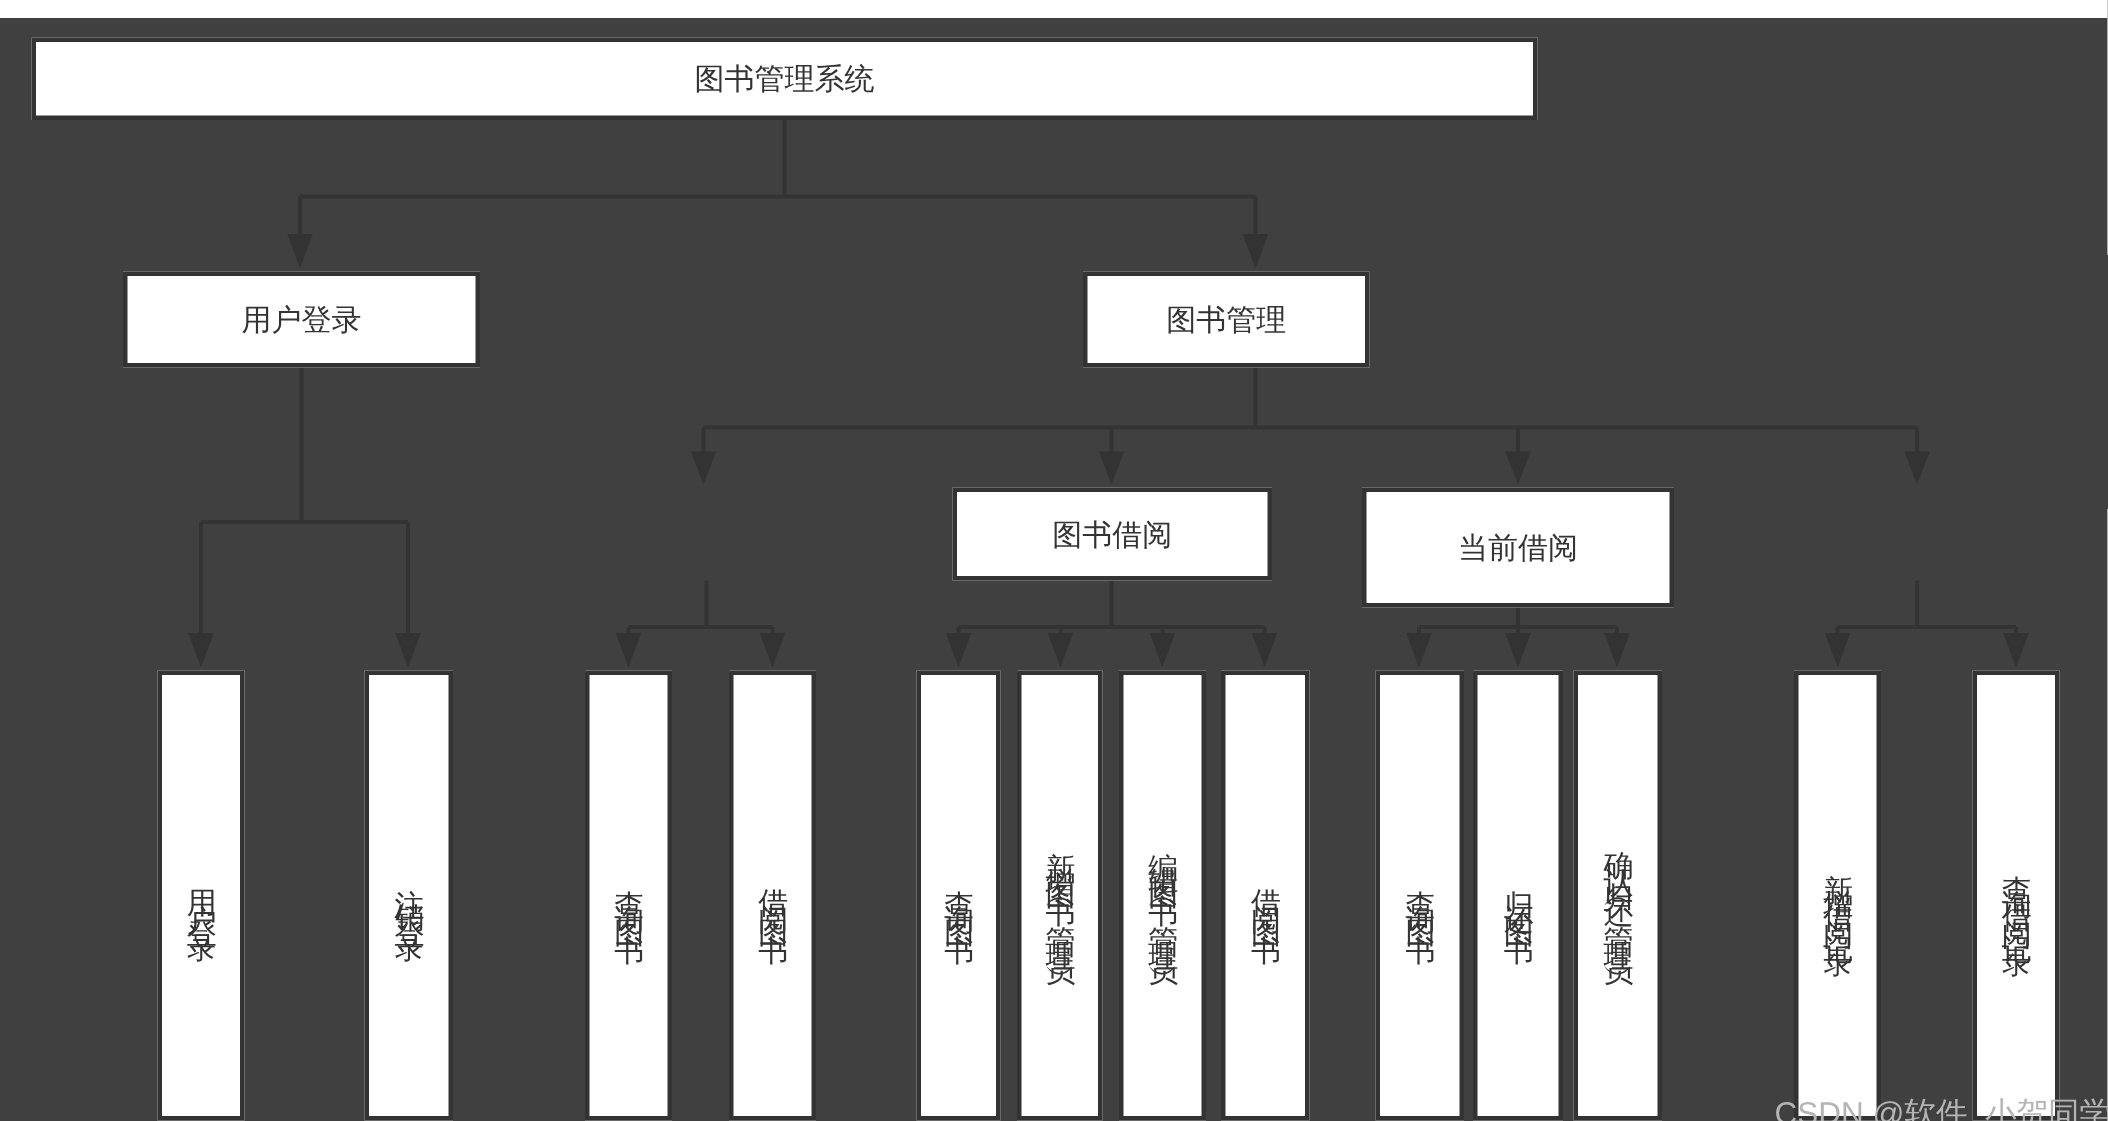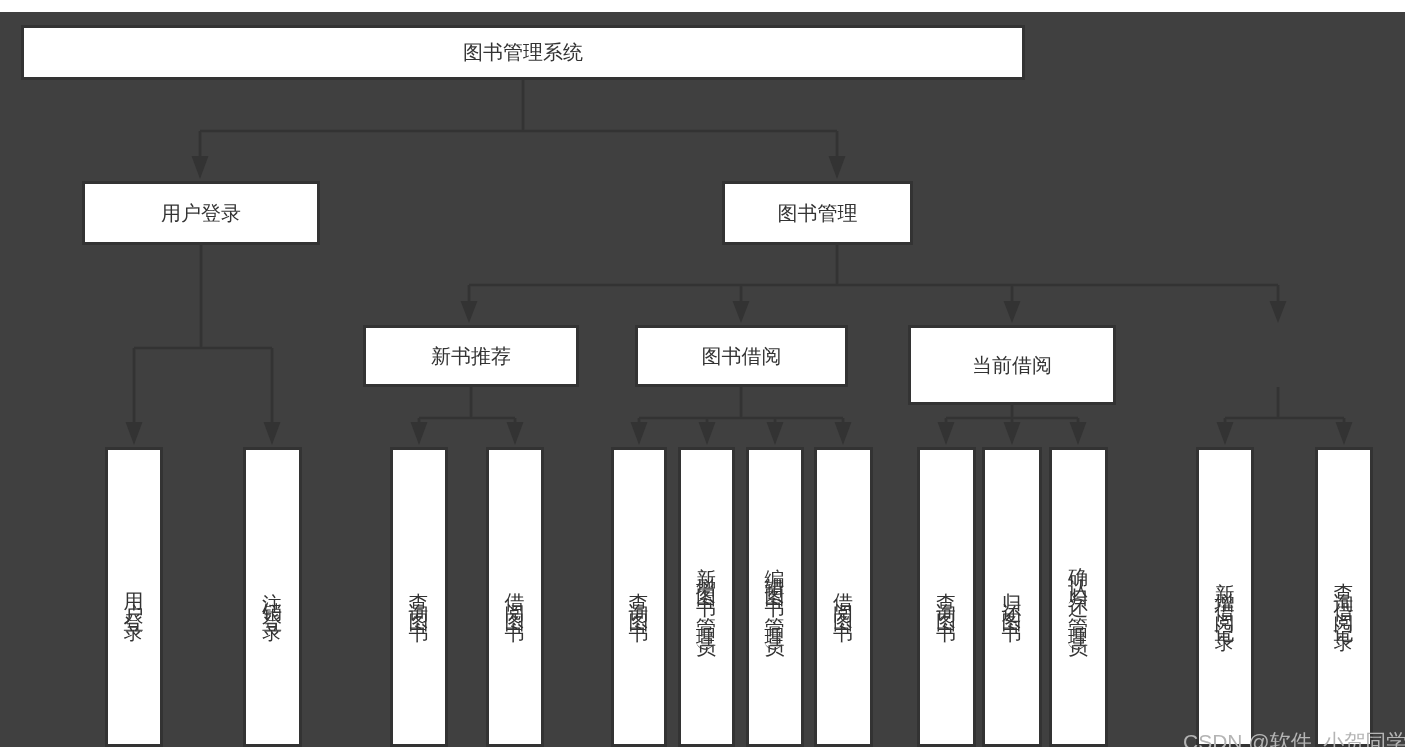--- a/index.html
+++ b/index.html
@@ -99,23 +99,20 @@
     <span>图书管理系统</span>
   </div>
 
   <div class="box" style="left:82px;top:169px;width:238px;height:64px">
     <span>用户登录</span>
   </div>
   <div class="box" style="left:722px;top:169px;width:191px;height:64px">
     <span>图书管理</span>
   </div>
 
-  <div class="box" style="left:363px;top:313px;width:216px;height:62px">
-    <span>新书推荐</span>
-  </div>
   <div class="box" style="left:635px;top:313px;width:213px;height:62px">
     <span>图书借阅</span>
   </div>
   <div class="box" style="left:908px;top:313px;width:208px;height:80px">
     <span>当前借阅</span>
   </div>
 
   <div class="box leaf" style="left:105px;top:435px;width:58px;height:300px">
     <span>用户登录</span>
   </div>

